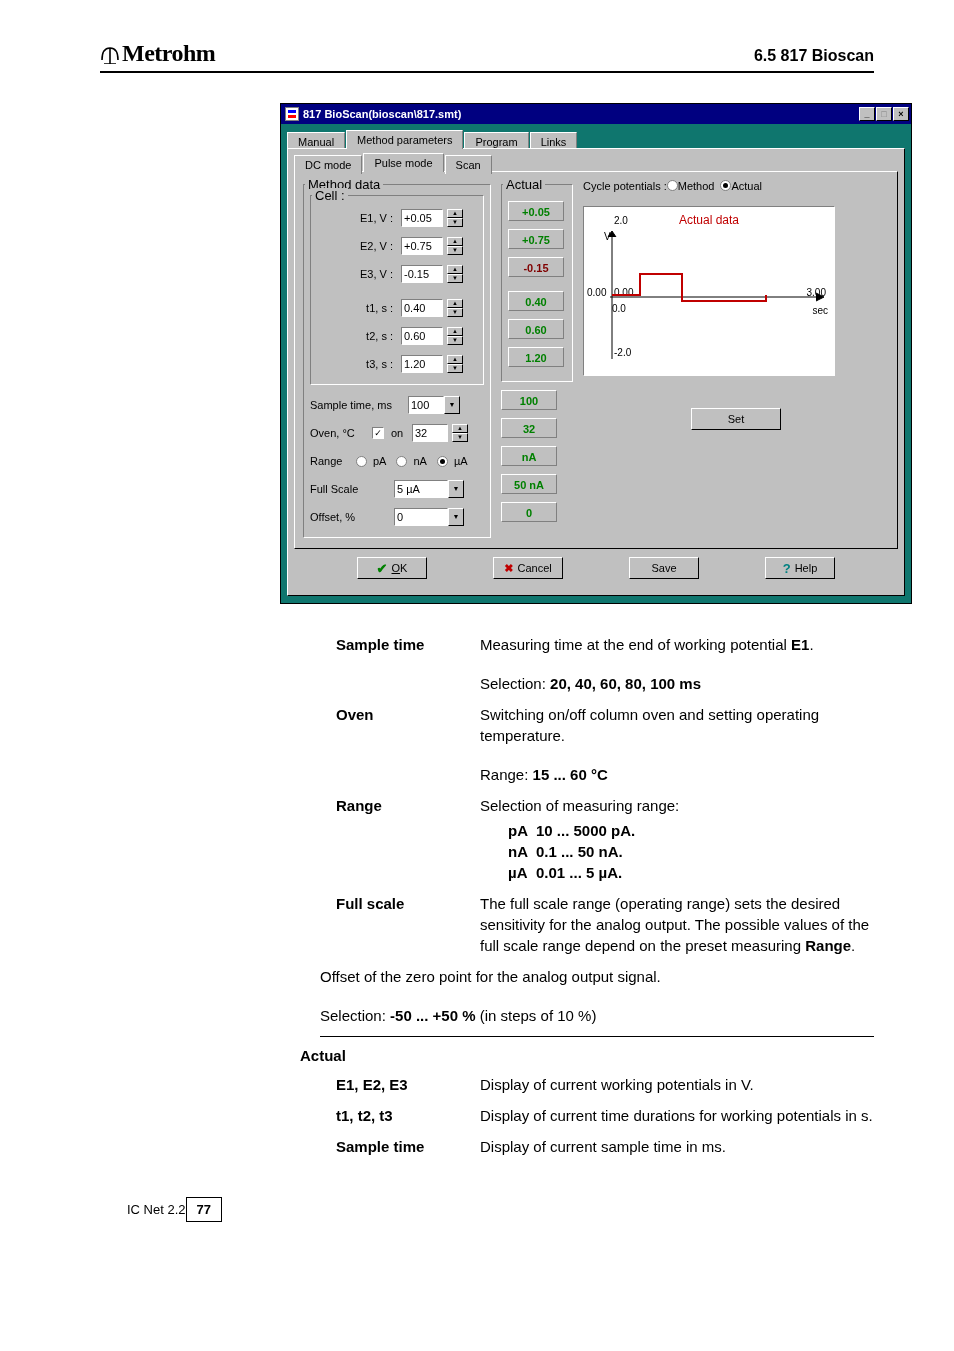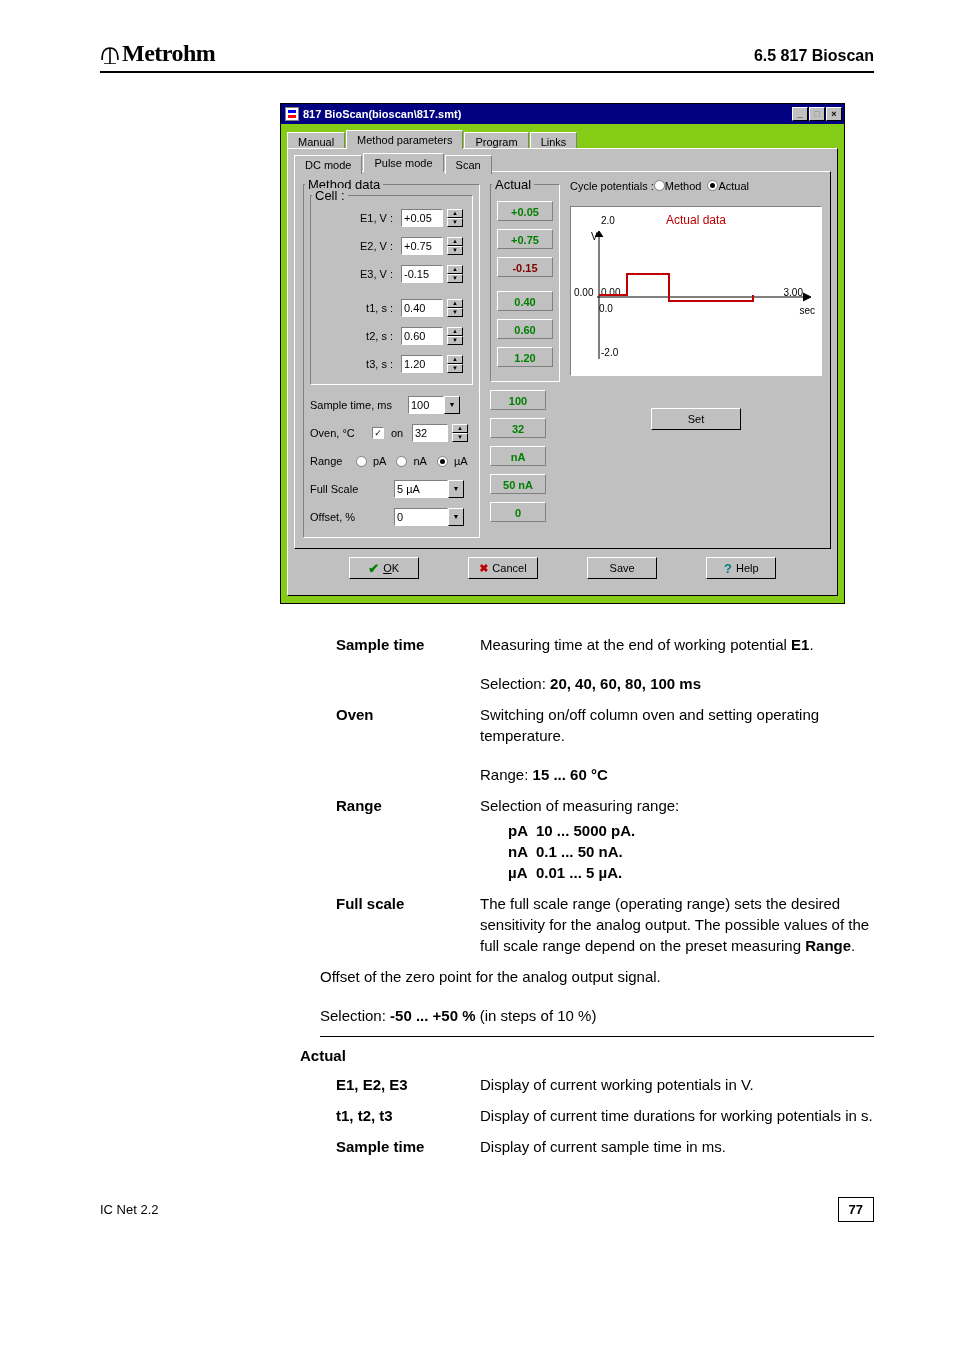--- a/index.html
+++ b/index.html
@@ -16,23 +16,23 @@
     align-items: baseline;
     border-bottom: 2px solid #000;
     padding-bottom: 4px;
     margin-bottom: 30px;
   }
   .brand { font-family: "Times New Roman", serif; font-size: 24px; font-weight: bold; letter-spacing: -0.5px; }
   .brand svg { vertical-align: -3px; margin-right: 2px; }
   .section-title { font-size: 16px; font-weight: bold; }
   .screenshot-wrap { margin-left: 180px; margin-bottom: 30px; }
   .win {
-    width: 565px;
+    width: 632px;
     border: 1px solid #000;
-    background: #84cc16;
+    background: #0f766e;
     font-family: "MS Sans Serif", Tahoma, Arial, sans-serif;
     font-size: 11px;
   }
   .titlebar {
     background: #000080;
     color: #fff;
     display: flex;
     align-items: center;
     padding: 2px 2px 2px 4px;
     height: 20px;
@@ -245,24 +245,24 @@
   .docs .sel-line { margin-top: 18px; }
   .docs b { font-weight: bold; }
   .docs hr { border: none; border-top: 1px solid #000; margin: 8px 0; }
   .docs .grp { margin-left: -20px; font-weight: bold; font-size: 15px; margin-bottom: 8px; }
   .subtbl { margin-top: 4px; }
   .subtbl .r { display: flex; }
   .subtbl .r .k { width: 56px; font-weight: bold; padding-left: 28px; }
   .subtbl .r .v { font-weight: bold; }
   .footer {
     display: flex;
-    justify-content: space-between;
     align-items: center;
     margin-top: 40px;
     font-size: 13px;
+    margin-left: 27px;
   }
   .pgnum {
     border: 1px solid #000;
     padding: 4px 10px;
     font-weight: bold;
   }
 </style>
 </head>
 <body>
 
@@ -449,21 +449,21 @@
           <span class="radio sel"></span>
               <span>Actual</span>
         </div>
         <div class="chart-box">
           <div class="chart-title">Actual data</div>
           <span style="position:absolute;left:20px;top:24px;color:#000">V</span>
           <span style="position:absolute;left:30px;top:8px;color:#000">2.0</span>
           <span style="position:absolute;left:30px;top:140px;color:#000">-2.0</span>
           <span style="position:absolute;left:3px;top:80px;color:#000">0.00</span>
           <span style="position:absolute;left:30px;top:80px;color:#000">0.00</span>
-          <span style="position:absolute;right:18px;top:80px;color:#000">3.00</span>
+          <span style="position:absolute;right:8px;top:80px;color:#000">3.00</span>
           <span style="position:absolute;left:28px;top:96px;color:#000">0.0</span>
           <span style="position:absolute;right:6px;top:98px;color:#000">sec</span>
           <svg width="252" height="170" style="position:absolute;left:0;top:0">
             <line class="chart-axis" x1="28" y1="26" x2="28" y2="152"></line>
             <polyline class="chart-axis" points="24,30 28,24 32,30" fill="#000"></polyline>
             <line class="chart-axis" x1="26" y1="90" x2="238" y2="90"></line>
             <polyline class="chart-axis" points="232,86 240,90 232,94" fill="#000"></polyline>
             <polyline class="chart-line" points="28,88 56,88 56,67 98,67 98,94 182,94 182,88"></polyline>
           </svg>
         </div>

